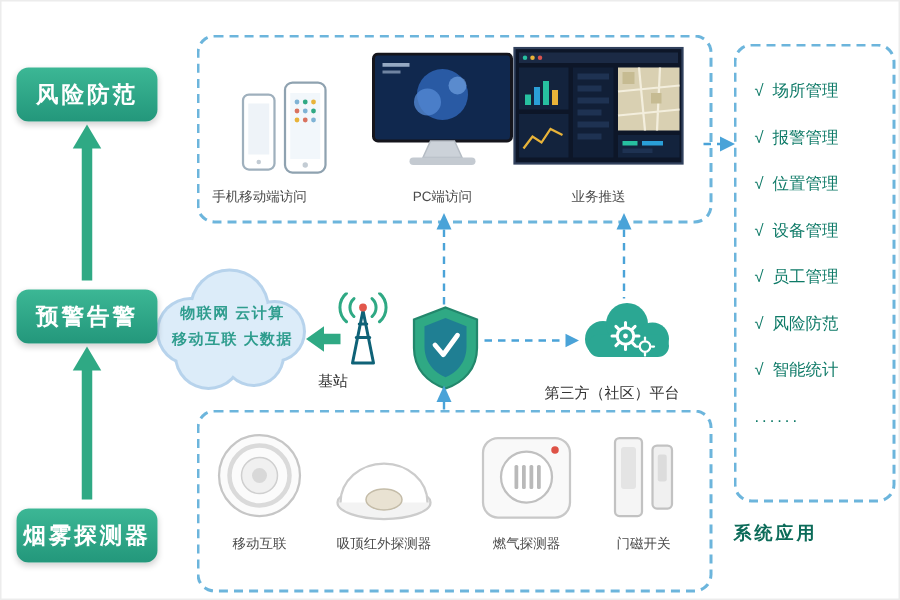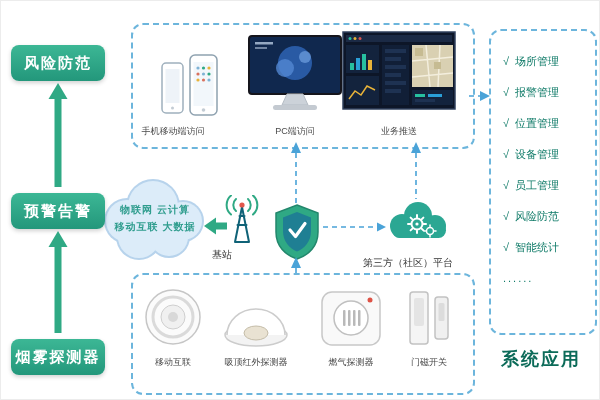--- a/index.html
+++ b/index.html
@@ -16,21 +16,21 @@
     box-shadow:0 2px 4px rgba(0,0,0,0.18);
   }
   .dashed-box{position:absolute;border:2px dashed #6cb5dc;border-radius:12px;z-index:1;background:transparent;}
   .icon{position:absolute;z-index:3;}
   .caption{position:absolute;z-index:4;font-size:9px;color:#4a4a4a;text-align:center;line-height:12px;}
   .node-label{position:absolute;z-index:4;font-size:10px;color:#333;text-align:left;line-height:12px;}
   .cloud-text{position:absolute;z-index:4;font-size:10px;font-weight:bold;color:#2f9d8e;text-align:center;letter-spacing:1px;line-height:12px;}
   .app-list{position:absolute;left:488px;top:28px;width:104px;z-index:4;box-sizing:border-box;padding:26px 0 0 14px;}
   .app-row{display:flex;gap:6px;font-size:11px;color:#0e7a67;line-height:12px;margin-bottom:19px;}
   .app-more{font-size:11px;color:#0e7a67;letter-spacing:2px;line-height:12px;}
-  .app-footer{position:absolute;left:488px;top:346px;width:104px;z-index:4;text-align:center;font-size:18px;font-weight:bold;color:#0c6b59;letter-spacing:2px;}
+  .app-footer{position:absolute;left:488px;top:346px;width:104px;z-index:4;text-align:left;font-size:12px;font-weight:bold;color:#0c6b59;letter-spacing:2px;}
 </style>
 </head>
 <body>
 
 <div class="stage">
 
   <div class="dashed-box" style="left:130px;top:22px;width:340px;height:122px;"></div>
   <div class="dashed-box" style="left:130px;top:272px;width:340px;height:118px;"></div>
   <div class="dashed-box" style="left:488px;top:28px;width:104px;height:302px;"></div>
 

